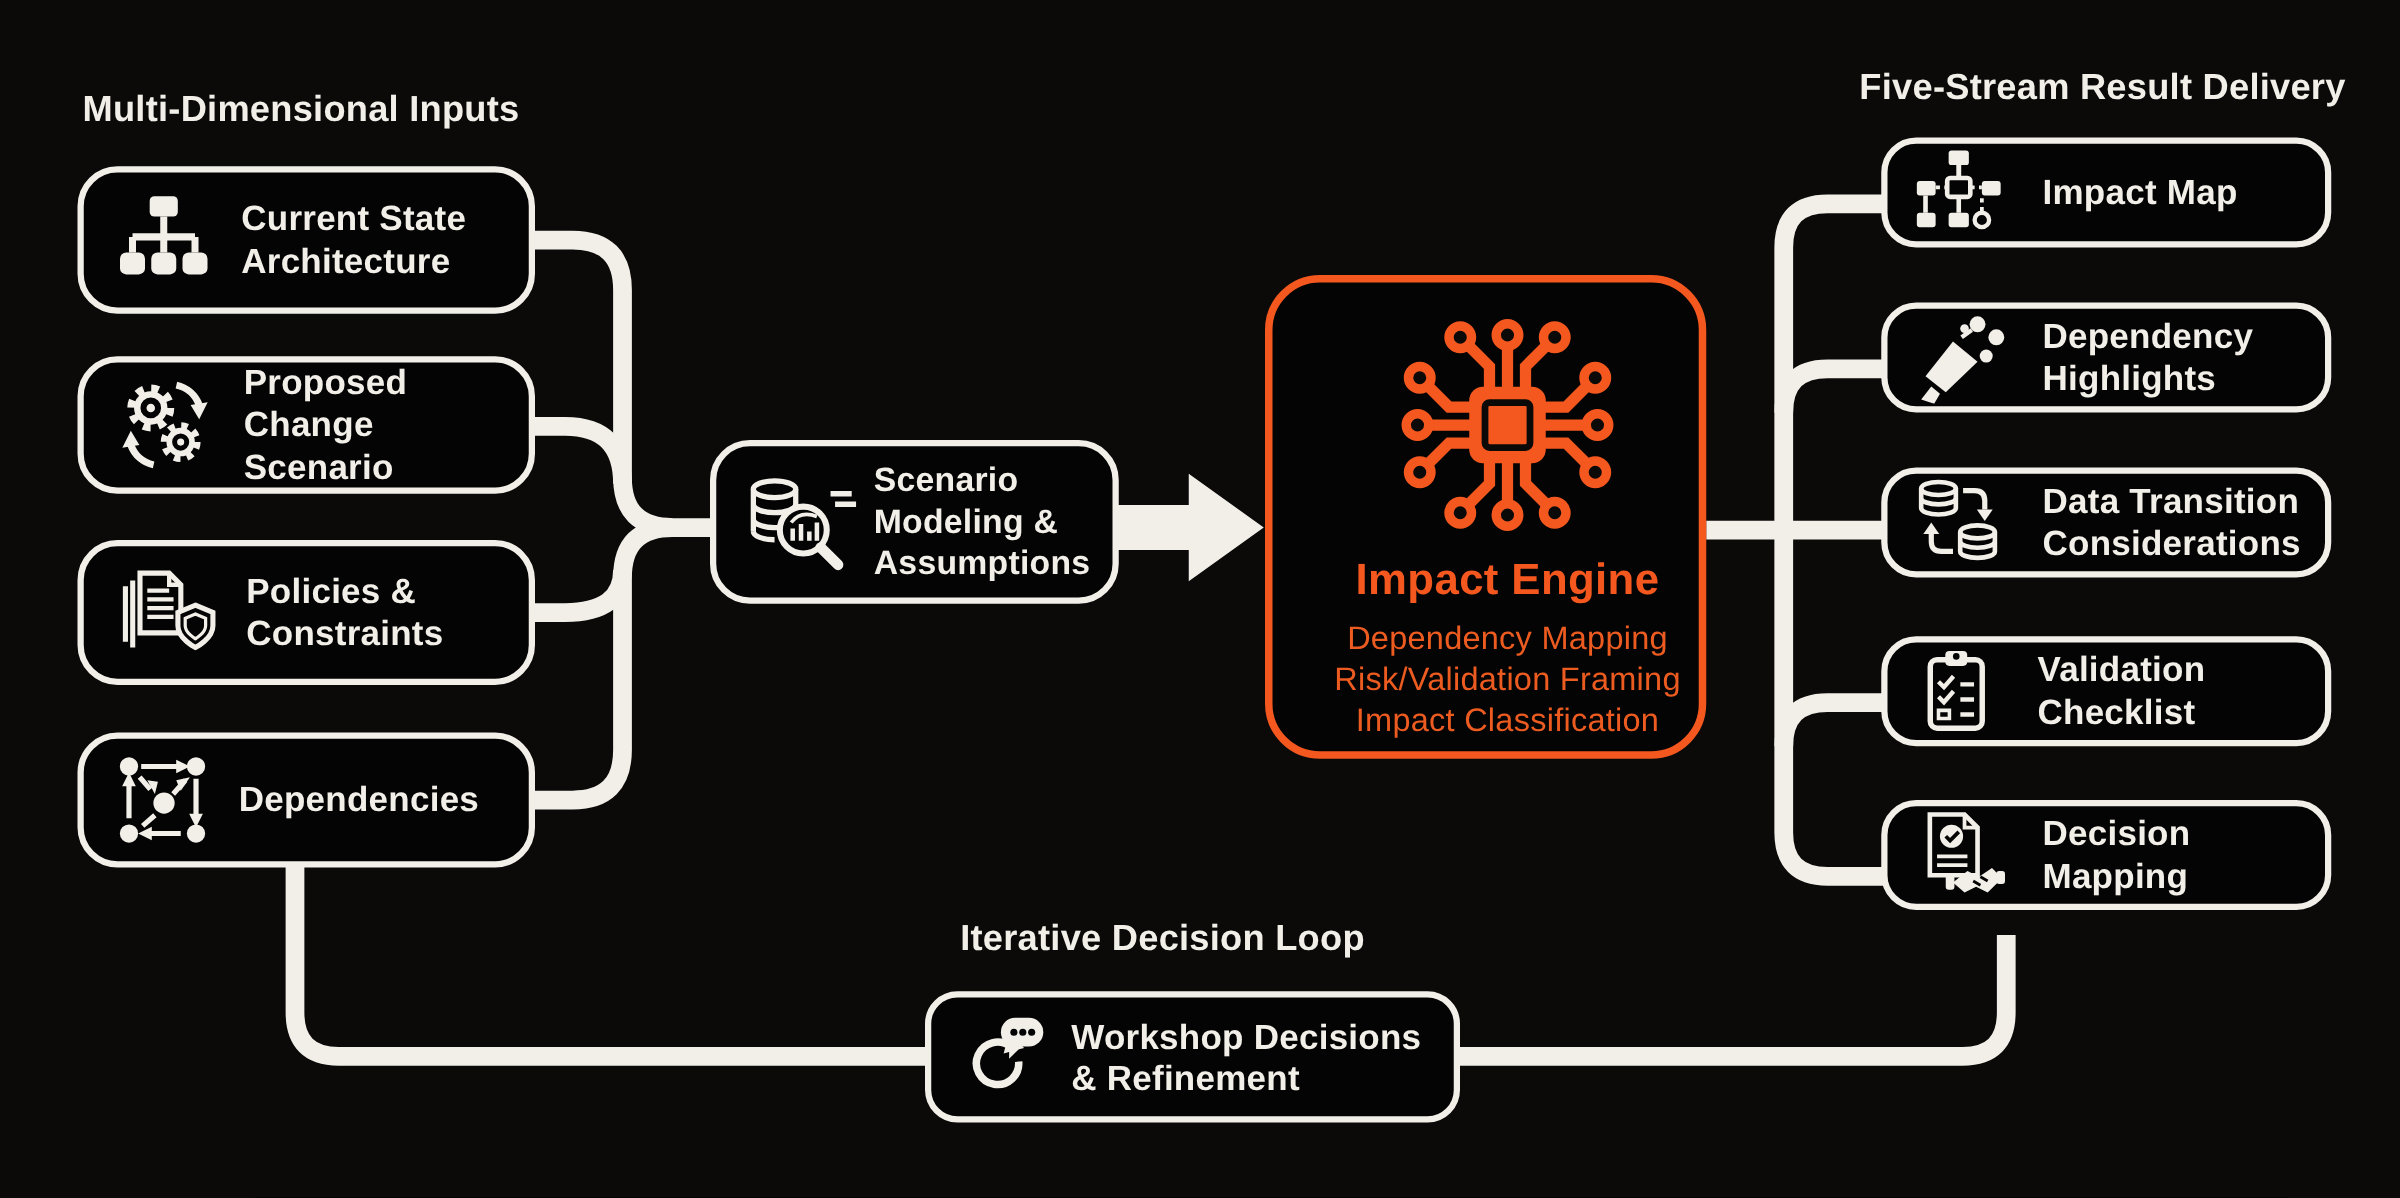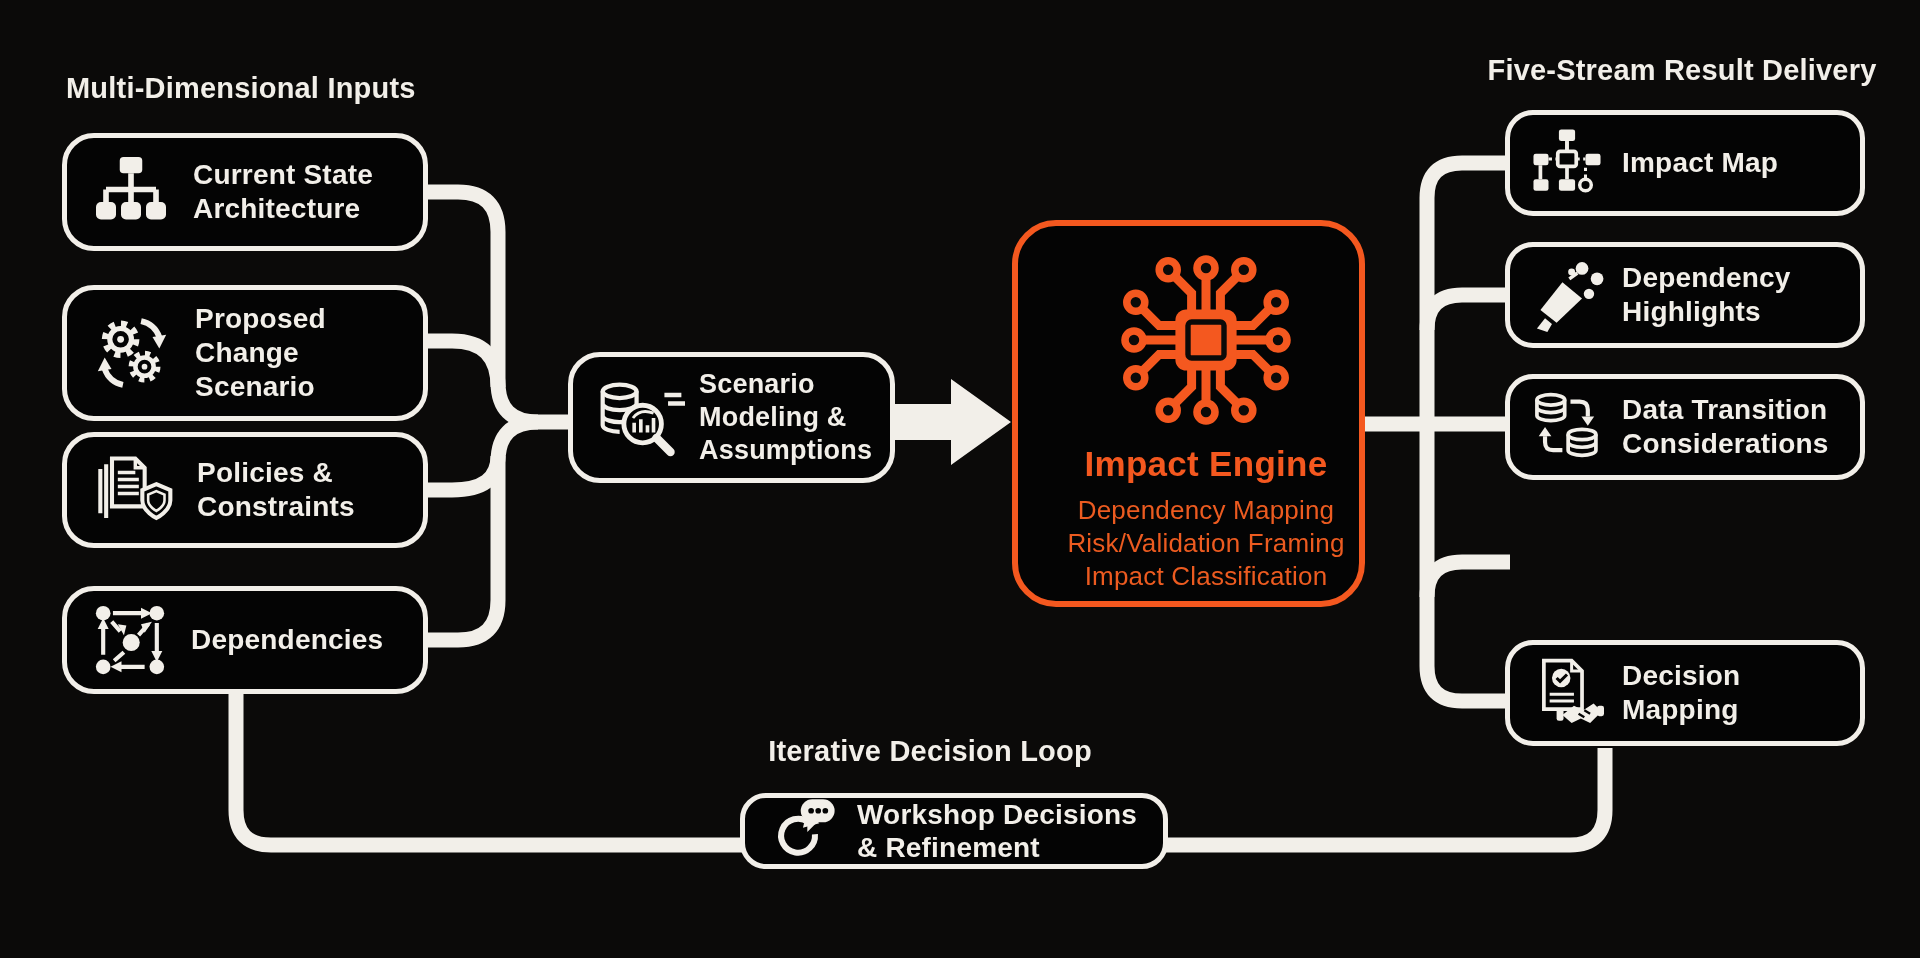--- a/index.html
+++ b/index.html
@@ -25,49 +25,49 @@
     border:5px solid var(--ink);border-radius:32px;
     display:flex;align-items:center;
   }
   .node .lbl{font-size:28px;line-height:34px;font-weight:700;letter-spacing:.2px;}
   .node .lbl span{display:block;}
   .icon{flex:none;display:flex;align-items:center;justify-content:center;}
   .icon svg{display:block;}
   
   .lbox{left:62px;width:366px;padding-left:24px;gap:22px;align-items:center;}
   #lbox1{top:133px;height:118px;}
-  #lbox2{top:285px;height:136px;}
+  #lbox2{top:285px;height:110px;}
   #lbox3{top:432px;height:116px;}
   #lbox4{top:586px;height:108px;}
   #left-title{left:66px;top:72px;}
   
   #process{left:568px;top:352px;width:327px;height:131px;padding-left:20px;gap:14px;}
   #process .lbl{font-size:27px;line-height:33px;}
   
   #engine{
     left:1012px;top:220px;width:353px;height:387px;
     border:6px solid var(--accent);border-radius:44px;
     flex-direction:column;justify-content:flex-start;align-items:center;
     padding-top:24px;
     padding-left:35px;
   }
   #engine-title{font-size:35px;font-weight:700;color:var(--accent);margin-top:14px;letter-spacing:.3px;}
   #engine-funcs{margin-top:10px;text-align:center;}
   #engine-funcs div{font-size:26px;line-height:33px;font-weight:400;color:var(--accent-text);letter-spacing:.2px;}
   
   #right-title{left:1482px;top:54px;width:400px;text-align:center;}
-  .rbox{left:1505px;width:360px;height:106px;padding-left:20px;gap:18px;border-radius:28px;}
+  .rbox{left:1505px;width:360px;height:88px;padding-left:20px;gap:30px;border-radius:28px;}
   #rbox1{top:110px;}
   #rbox2{top:242px;}
   #rbox3{top:374px;}
   #rbox4{top:509px;}
   #rbox5{top:640px;}
   
   #loop-title{left:730px;top:735px;width:400px;text-align:center;}
-  #workshop{left:740px;top:793px;width:428px;height:76px;padding-left:24px;gap:18px;border-radius:26px;}
+  #workshop{left:740px;top:793px;width:428px;height:105px;padding-left:24px;gap:18px;border-radius:26px;}
   #workshop .lbl{font-size:28px;line-height:33px;}
 </style>
 </head>
 <body>
 
 <div class="stage">
 
   <svg class="wires" viewBox="0 0 1920 958">
 
     <path class="wire" d="M428 192 H458 Q498 192 498 232 V382 Q498 422 538 422 H572"></path>
@@ -272,20 +272,39 @@
         <path d="M28 52 H20 Q13 52 13 45 V40" stroke="#f2efe9" stroke-width="3.6" fill="none"></path>
         <polygon points="7.5,40 18.5,40 13,32" fill="#f2efe9"></polygon>
       </svg>
     </span>
     <span class="lbl">
       <span>Data Transition</span>
       <span>Considerations</span>
     </span>
   </div>
 
+  <div class="node rbox" id="rbox4">
+    <span class="icon">
+      <svg width="70" height="74" viewBox="0 0 64 64">
+        <rect x="13" y="9" width="38" height="50" rx="5" stroke="#f2efe9" stroke-width="4" fill="none"></rect>
+        <rect x="24" y="2.5" width="16" height="11" rx="3" fill="#f2efe9"></rect>
+        <circle cx="32" cy="6.5" r="2.4" fill="#040404"></circle>
+        <path d="M19 25 l4 4 l7 -8" stroke="#f2efe9" stroke-width="3.2" fill="none"></path>
+        <path d="M35 27 H45" stroke="#f2efe9" stroke-width="3.2" fill="none"></path>
+        <path d="M19 36 l4 4 l7 -8" stroke="#f2efe9" stroke-width="3.2" fill="none"></path>
+        <path d="M35 38 H45" stroke="#f2efe9" stroke-width="3.2" fill="none"></path>
+        <path d="M19 46 h8 v6 h-8 z" stroke="#f2efe9" stroke-width="2.6" fill="none"></path>
+        <path d="M35 49 H45" stroke="#f2efe9" stroke-width="3.2" fill="none"></path>
+      </svg>
+    </span>
+    <span class="lbl">
+      <span>Validation</span>
+      <span>Checklist</span>
+    </span>
+  </div>
 
   <div class="node rbox" id="rbox5">
     <span class="icon">
       <svg width="74" height="74" viewBox="0 0 64 64">
         <path d="M12 4 H36 L45 13 V46 H12 Z" stroke="#f2efe9" stroke-width="3.2" fill="none"></path>
         <path d="M36 4 V13 H45" stroke="#f2efe9" stroke-width="2.6" fill="none"></path>
         <circle cx="27" cy="19" r="8" fill="#f2efe9"></circle>
         <path d="M23 19 l3 3 l6 -6" stroke="#040404" stroke-width="2.6" fill="none"></path>
         <path d="M17 33 H38 M17 39 H38" stroke="#f2efe9" stroke-width="2.6" fill="none"></path>
         <polygon points="28,51 38,43 46,47 55,41 62,48 52,58 44,54 36,58" fill="#f2efe9"></polygon>

